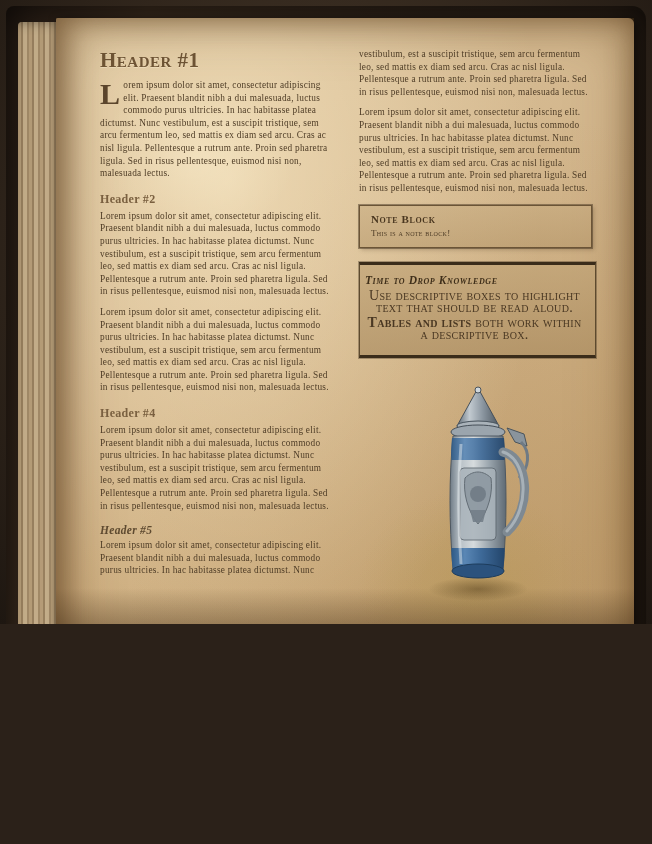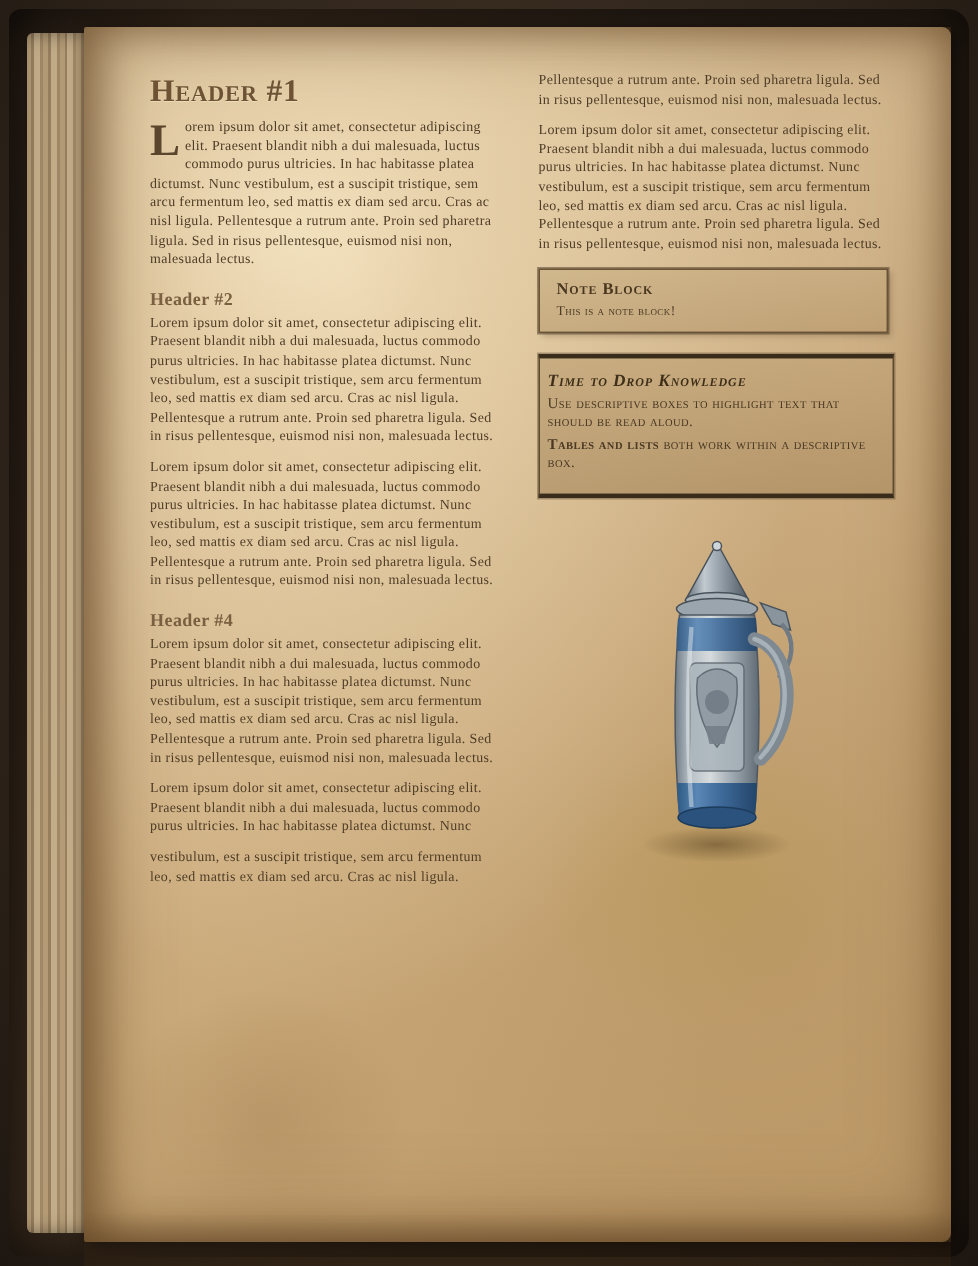--- a/index.html
+++ b/index.html
@@ -11,21 +11,21 @@
     width: 652px;
     height: 844px;
     overflow: hidden;
     font-family: "Liberation Serif", serif;
   }
 
   
   .book {
     position: relative;
     width: 652px;
-    height: 844px;
+    height: 624px;
     background:
       radial-gradient(ellipse at 50% 40%, #4a3b2c 0%, #31261c 60%, #1e1711 100%);
     overflow: hidden;
   }
   
   .cover {
     position: absolute;
     left: 6px; top: 6px;
     width: 640px; height: 832px;
     background:
@@ -176,26 +176,27 @@
   .descbox .db-title {
     font-size: 11.5px;
     font-weight: bold;
     font-style: italic;
     font-variant: small-caps;
     letter-spacing: .6px;
     color: #3f2f1a;
     margin-bottom: 4px;
   }
   .descbox .db-text {
-    font-size: 10px;
+    font-size: 14px;
     font-variant: small-caps;
     letter-spacing: .3px;
     line-height: 12px;
     color: #4a3823;
     margin: 0 0 3px 0;
+    text-align: center;
   }
   .descbox .db-text b { font-weight: bold; }
 
   
   .stein-wrap {
     break-inside: avoid;
     position: relative;
     height: 235px;
     margin-top: 16px;
   }
@@ -232,20 +233,21 @@
       <p class="body lead">Lorem ipsum dolor sit amet, consectetur adipiscing elit. Praesent blandit nibh a dui malesuada, luctus commodo purus ultricies. In hac habitasse platea dictumst. Nunc vestibulum, est a suscipit tristique, sem arcu fermentum leo, sed mattis ex diam sed arcu. Cras ac nisl ligula. Pellentesque a rutrum ante. Proin sed pharetra ligula. Sed in risus pellentesque, euismod nisi non, malesuada lectus.</p>
 
       <h2 class="head">Header #2</h2>
       <p class="body">Lorem ipsum dolor sit amet, consectetur adipiscing elit. Praesent blandit nibh a dui malesuada, luctus commodo purus ultricies. In hac habitasse platea dictumst. Nunc vestibulum, est a suscipit tristique, sem arcu fermentum leo, sed mattis ex diam sed arcu. Cras ac nisl ligula. Pellentesque a rutrum ante. Proin sed pharetra ligula. Sed in risus pellentesque, euismod nisi non, malesuada lectus.</p>
 
       <p class="body">Lorem ipsum dolor sit amet, consectetur adipiscing elit. Praesent blandit nibh a dui malesuada, luctus commodo purus ultricies. In hac habitasse platea dictumst. Nunc vestibulum, est a suscipit tristique, sem arcu fermentum leo, sed mattis ex diam sed arcu. Cras ac nisl ligula. Pellentesque a rutrum ante. Proin sed pharetra ligula. Sed in risus pellentesque, euismod nisi non, malesuada lectus.</p>
 
       <h2 class="head">Header #4</h2>
       <p class="body">Lorem ipsum dolor sit amet, consectetur adipiscing elit. Praesent blandit nibh a dui malesuada, luctus commodo purus ultricies. In hac habitasse platea dictumst. Nunc vestibulum, est a suscipit tristique, sem arcu fermentum leo, sed mattis ex diam sed arcu. Cras ac nisl ligula. Pellentesque a rutrum ante. Proin sed pharetra ligula. Sed in risus pellentesque, euismod nisi non, malesuada lectus.</p>
 
+      <h3 class="head-sm">Header #5</h3>
       <p class="body">Lorem ipsum dolor sit amet, consectetur adipiscing elit. Praesent blandit nibh a dui malesuada, luctus commodo purus ultricies. In hac habitasse platea dictumst. Nunc</p>
 
       <p class="body">vestibulum, est a suscipit tristique, sem arcu fermentum leo, sed mattis ex diam sed arcu. Cras ac nisl ligula. Pellentesque a rutrum ante. Proin sed pharetra ligula. Sed in risus pellentesque, euismod nisi non, malesuada lectus.</p>
 
       <p class="body">Lorem ipsum dolor sit amet, consectetur adipiscing elit. Praesent blandit nibh a dui malesuada, luctus commodo purus ultricies. In hac habitasse platea dictumst. Nunc vestibulum, est a suscipit tristique, sem arcu fermentum leo, sed mattis ex diam sed arcu. Cras ac nisl ligula. Pellentesque a rutrum ante. Proin sed pharetra ligula. Sed in risus pellentesque, euismod nisi non, malesuada lectus.</p>
 
       <div class="noteblock">
         <div class="nb-title">Note Block</div>
         <div class="nb-text">This is a note block!</div>
       </div>

